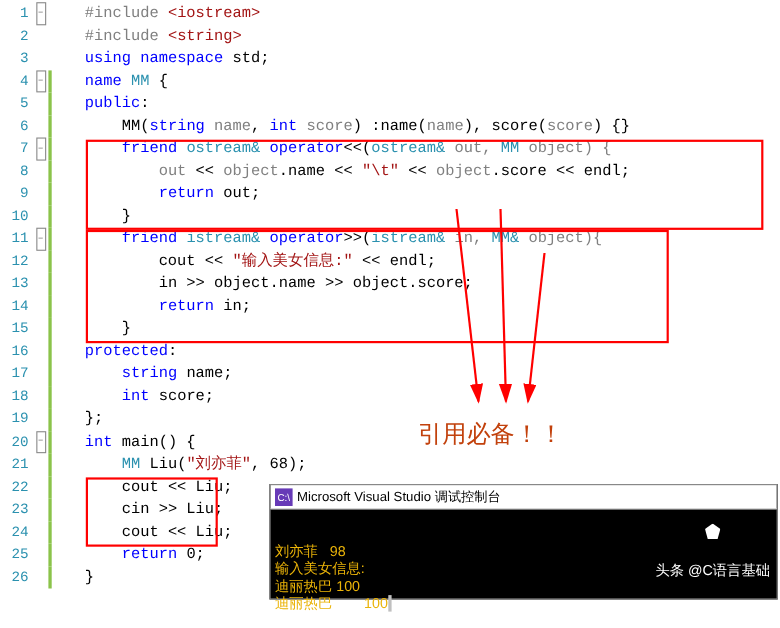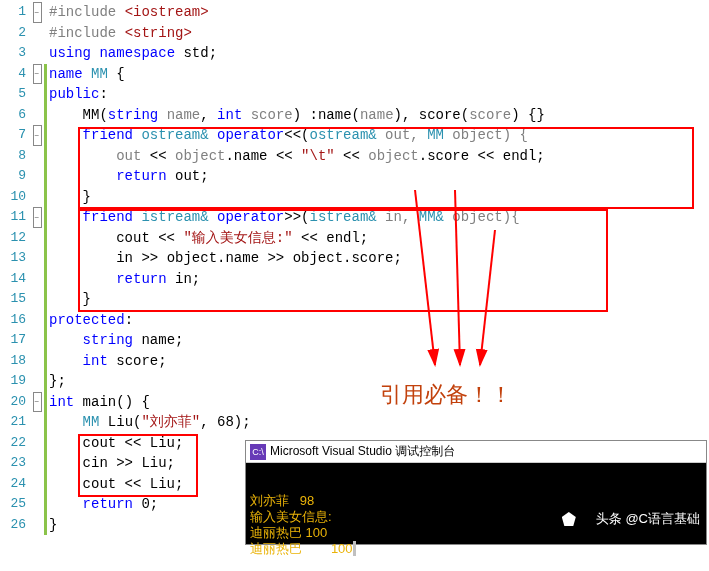--- a/index.html
+++ b/index.html
@@ -6,21 +6,21 @@
 body { font-family: Consolas, 'Courier New', monospace; font-size: 14px; background: #fff; width: 709px; height: 571px; position: relative; overflow: hidden; }
 .editor { display: flex; background: #fff; height: 571px; }
 .gutter { width: 30px; background: #fff; text-align: right; padding-right: 4px; color: #2b91af; font-size: 13px; line-height: 20.5px; padding-top: 2px; }
 .gutter div { height: 20.5px; }
 .fold-col { width: 14px; background: #fff; padding-top: 2px; }
 .fold-col div { height: 20.5px; display: flex; align-items: center; justify-content: center; }
 .fold-box { width: 9px; height: 9px; border: 1px solid #888; background: #fff; font-size: 8px; text-align: center; line-height: 7px; color: #666; }
 .change-bar { width: 3px; background: #fff; padding-top: 2px; }
 .change-bar div { height: 20.5px; }
 .change-bar .modified { background: #8bc34a; }
-.code { flex: 1; padding-top: 2px; position: relative; }
+.code { flex: 1; padding-top: 2px; position: relative; margin-left: 28px; }
 .code-line { height: 20.5px; line-height: 20.5px; white-space: pre; padding-left: 2px; }
 .kw { color: #0000ff; }
 .type { color: #2b91af; }
 .str { color: #a31515; }
 .include { color: #808080; }
 .include-lib { color: #a31515; }
 .ident { color: #000; }
 .param { color: #808080; }
 
 .red-box { position: absolute; border: 2px solid #ff0000; pointer-events: none; }
@@ -30,21 +30,21 @@
 
 .arrow { position: absolute; pointer-events: none; }
 .annotation-text { position: absolute; color: #c2410c; font-size: 22px; font-family: 'Microsoft YaHei', sans-serif; left: 380px; top: 380px; }
 
 .console { position: absolute; left: 245px; top: 440px; width: 462px; height: 105px; background: #000; border: 1px solid #888; }
 .console-title { background: #fff; height: 22px; display: flex; align-items: center; padding: 0 4px; font-size: 12px; font-family: 'Microsoft YaHei', sans-serif; color: #000; border-bottom: 1px solid #ccc; }
 .console-icon { width: 16px; height: 16px; background: #673ab7; color: #fff; font-size: 9px; display: inline-flex; align-items: center; justify-content: center; margin-right: 4px; }
 .console-body { padding: 2px 4px; font-size: 13px; color: #eab308; line-height: 16px; font-family: Liberation Sans, sans-serif; white-space: pre; margin-top: 28px; }
 .console-body .cursor { background: #c0c0c0; color: #000; }
 
-.watermark { position: absolute; right: 6px; bottom: 16px; color: #fff; font-size: 13px; font-family: 'Microsoft YaHei', sans-serif; display: flex; align-items: center; gap: 20px; }
+.watermark { position: absolute; right: 6px; bottom: 16px; color: #fff; font-size: 13px; font-family: 'Microsoft YaHei', sans-serif; display: flex; align-items: center; gap: 20px; flex-direction: column; }
 .watermark-icon { width: 14px; height: 14px; background: #fff; clip-path: polygon(50% 0%, 100% 35%, 82% 100%, 18% 100%, 0% 35%); }
 </style>
 </head>
 <body>
 
 <div class="editor">
   <div class="gutter">
     <div>1</div>
     <div>2</div>
     <div>3</div>

